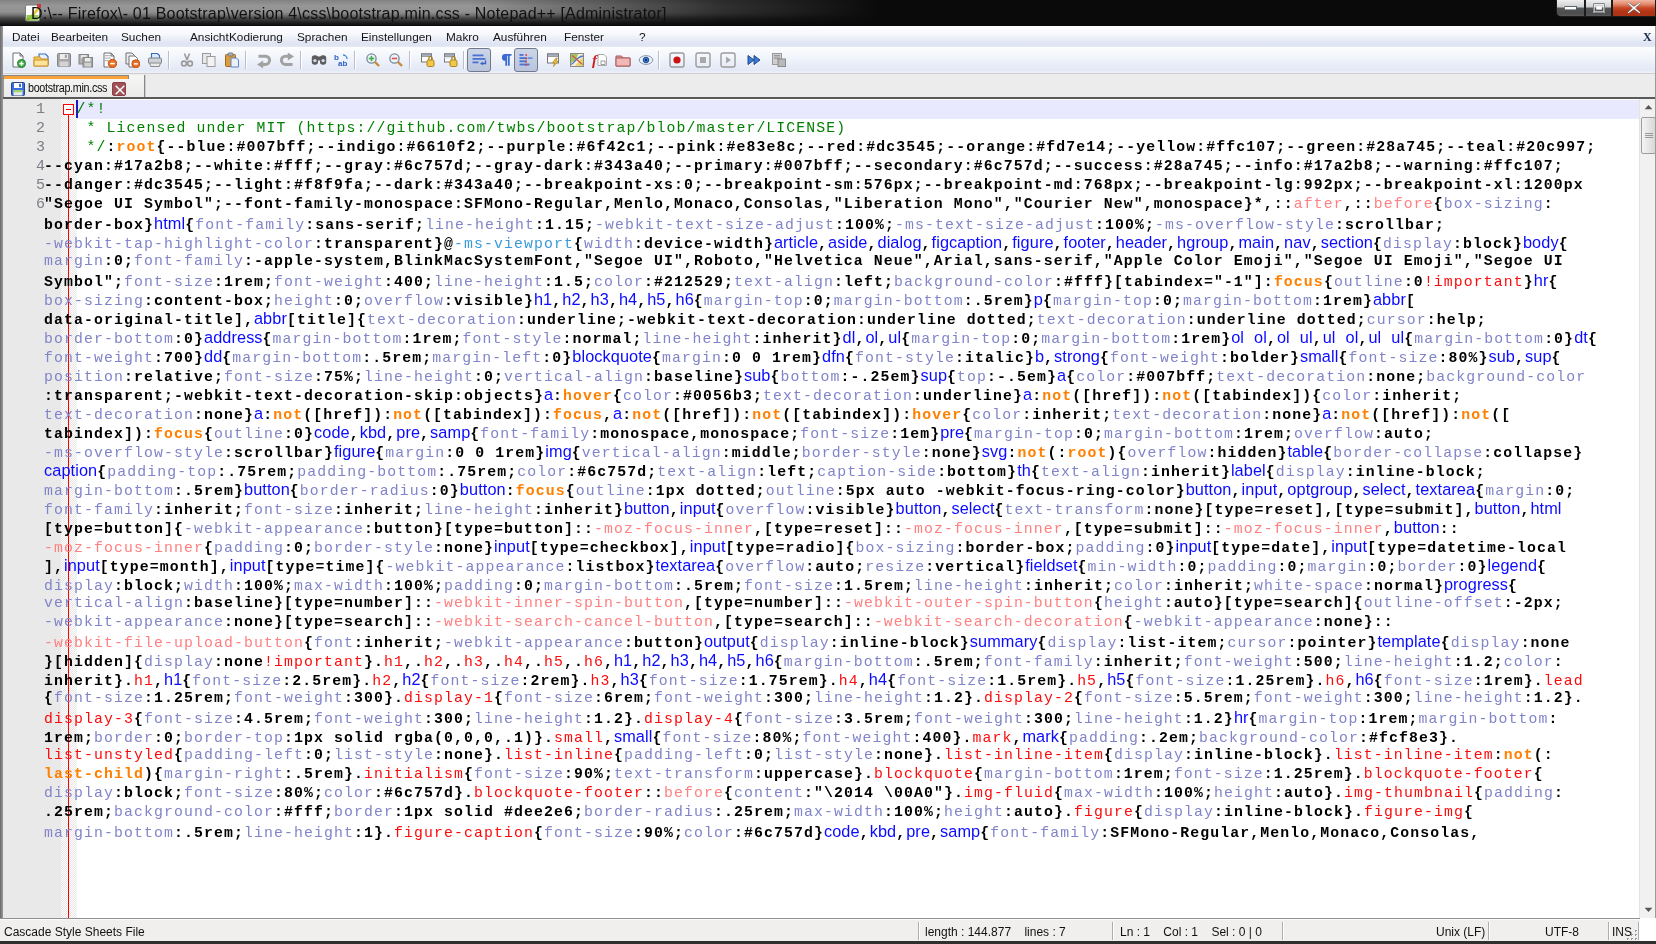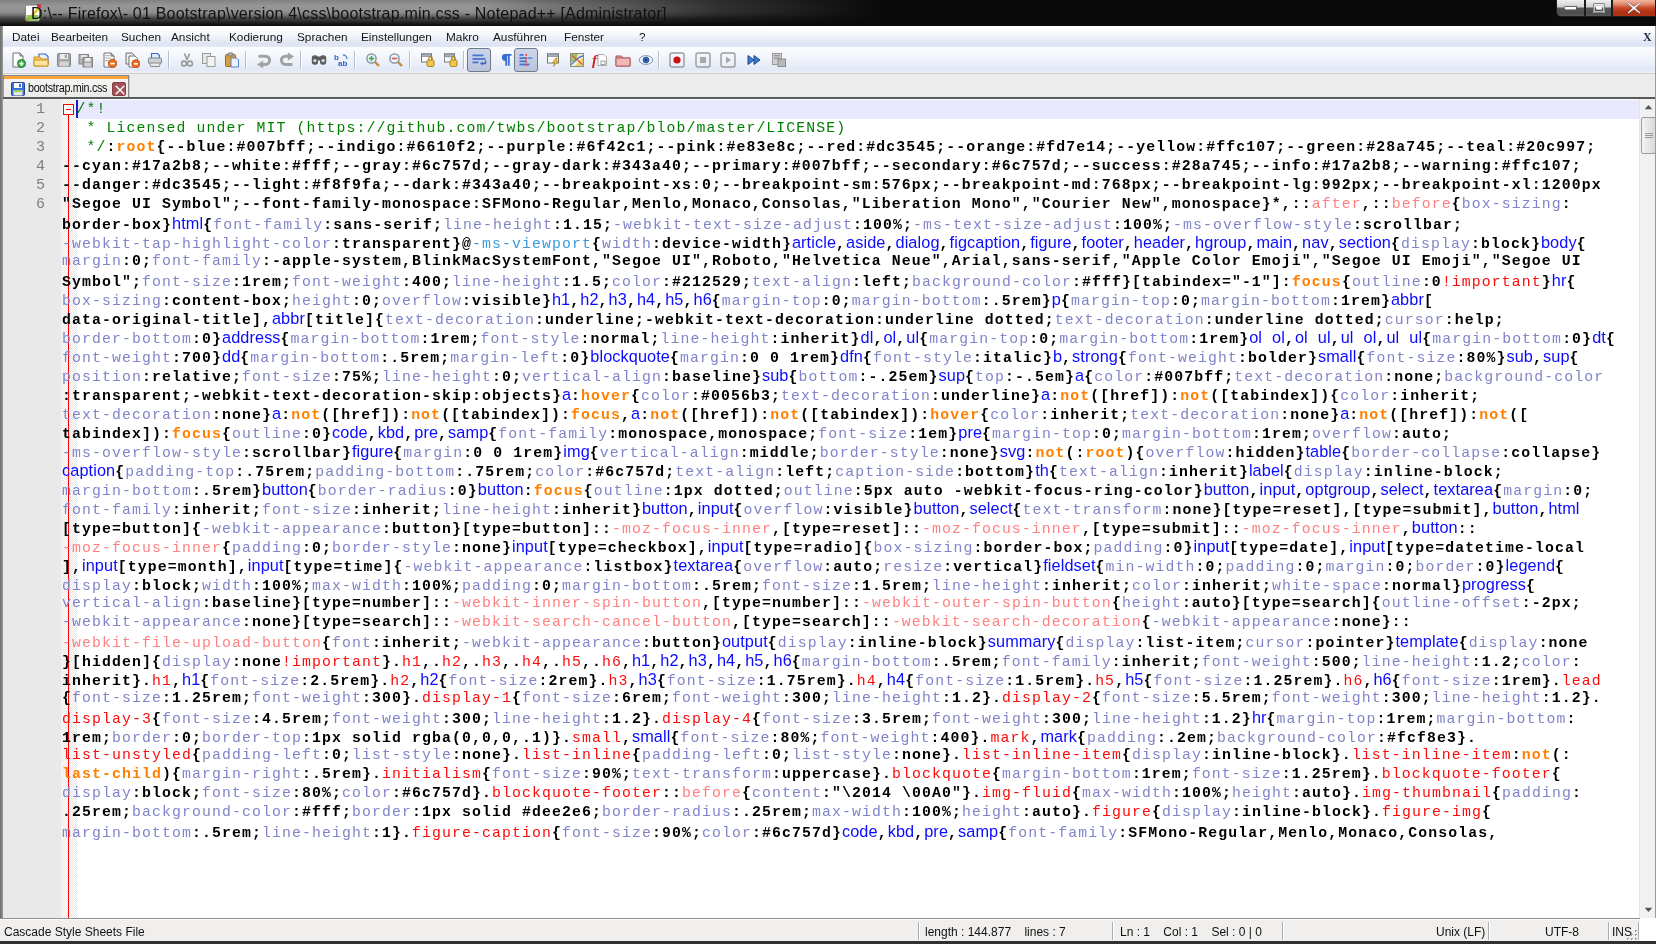--- a/index.html
+++ b/index.html
@@ -27,21 +27,21 @@
 #tools{position:absolute;left:0;top:47px;width:1656px;height:26px;
  background:linear-gradient(#fcfdfe 0,#f2f5fb 10px,#e8edf8 18px,#e2e8f5 23px,#eef1f9 26px)}
 .tb{position:absolute;top:2px;width:22px;height:22px}
 .tb svg{position:absolute;left:3px;top:3px}
 .tbsep{position:absolute;top:4px;width:1px;height:18px;background:#b9bfca;box-shadow:1px 0 0 #fff}
 .tbpress{position:absolute;top:1px;width:24px;height:24px;border:1px solid #707a8a;border-radius:3px;
  background:linear-gradient(#cdd6e8,#b9c4dc)}
 
 #tabs{position:absolute;left:0;top:73px;width:1656px;height:26px;background:#ececec;
  border-top:1px solid #cfcfcf}
-#tab1{position:absolute;left:3px;top:1px;width:126px;height:25px;background:linear-gradient(#f6f6f5,#e9e9e7);
+#tab1{position:absolute;left:3px;top:1px;width:142px;height:25px;background:linear-gradient(#f6f6f5,#e9e9e7);
  border-left:1px solid #999;border-right:1px solid #888;box-shadow:1px 0 0 #cfcfcf}
 #tab1 .orange{position:absolute;left:-1px;top:0;width:126px;height:4px;background:#f9a13b;border:1px solid #888;border-bottom:none}
 #tab1 .tname{position:absolute;left:24px;top:5.5px;font-size:12.5px;letter-spacing:-.35px;color:#0d0d0d;transform:scaleX(.86);transform-origin:0 0}
 #tabclose{position:absolute;left:108px;top:7px;width:14px;height:14px;border-radius:2px;background:#9e5258;
  border:1px solid #8c3f45}
 #tabsave{position:absolute;left:7px;top:7px;width:14px;height:14px}
 
 #editor{position:absolute;left:0;top:97px;width:1656px;height:821px;background:#fff;border-top:2px solid #5a5a5a}
 #nummargin{position:absolute;left:3px;top:0;width:58px;height:819px;background:#e9e9e9}
 .lnum{position:absolute;width:39px;text-align:right;font-family:"Liberation Mono",monospace;
@@ -51,21 +51,21 @@
  linear-gradient(45deg,#e6e6e6 25%,transparent 25%,transparent 75%,#e6e6e6 75%);
  background-size:2px 2px;background-position:0 0,1px 1px}
 #foldbox{position:absolute;left:63px;top:5px;width:11px;height:11px;background:#fff;border:1px solid #f00}
 #foldbox div{position:absolute;left:2px;top:4px;width:5px;height:1px;background:#f00}
 #foldline{position:absolute;left:68px;top:16px;width:1px;height:803px;background:#f00}
 #caretline{position:absolute;left:77px;top:1px;width:1562px;height:19px;background:#e8e8ff}
 #caret{position:absolute;left:76px;top:1px;width:1.6px;height:18px;background:#1a1acc}
 #text{position:absolute;left:0;top:1px;width:1639px}
 .r{height:19px;line-height:19px;white-space:pre;font-family:"Liberation Mono",monospace;
  font-size:14.8px;letter-spacing:1.1186px;padding-left:76.5px;font-weight:bold;color:#000}
-.r.w{padding-left:62px}
+.r.w{padding-left:44px}
 .r b{font-weight:bold;color:#000}
 .r i{font-style:normal}
 .r .c{color:#008000;font-weight:normal}
 .r .p{color:#8184c8;font-weight:normal}
 .r .t{color:#0a0aff;font-weight:normal;font-family:"Liberation Sans",sans-serif;font-size:16.3px;letter-spacing:.1px}
 .r .cl{color:#fc0a0a;font-weight:normal}
 .r .po{color:#ff8000;font-weight:bold}
 .r .pp{color:#ff8080;font-weight:normal}
 .r .di{color:#3a9ad9;font-weight:normal}
 .r .im{color:#fc0a0a;font-weight:normal}
@@ -114,21 +114,21 @@
  <div class="wbtn" id="btn-close">
         <svg width="13" height="11" viewBox="0 0 13 11">
           <path d="M1 0 L6.5 4 L12 0 L13 1 L8 5.5 L13 10 L12 11 L6.5 7 L1 11 L0 10 L5 5.5 L0 1 Z" fill="#fff" stroke="#3c4a5a" stroke-width=".5"></path>
         </svg>
       </div>
 </div>
 <div id="menu">
       <span style="left:12px">Datei</span>
       <span style="left:51px">Bearbeiten</span>
       <span style="left:121px">Suchen</span>
-      <span style="left:171px">Ansicht</span>
+      <span style="left:190px">Ansicht</span>
       <span style="left:229px">Kodierung</span>
       <span style="left:297px">Sprachen</span>
       <span style="left:361px">Einstellungen</span>
       <span style="left:446px">Makro</span>
       <span style="left:493px">Ausführen</span>
       <span style="left:564px">Fenster</span>
       <span style="left:639px">?</span>
       <span id="menux">X</span>
     </div>
 <div id="tools">

